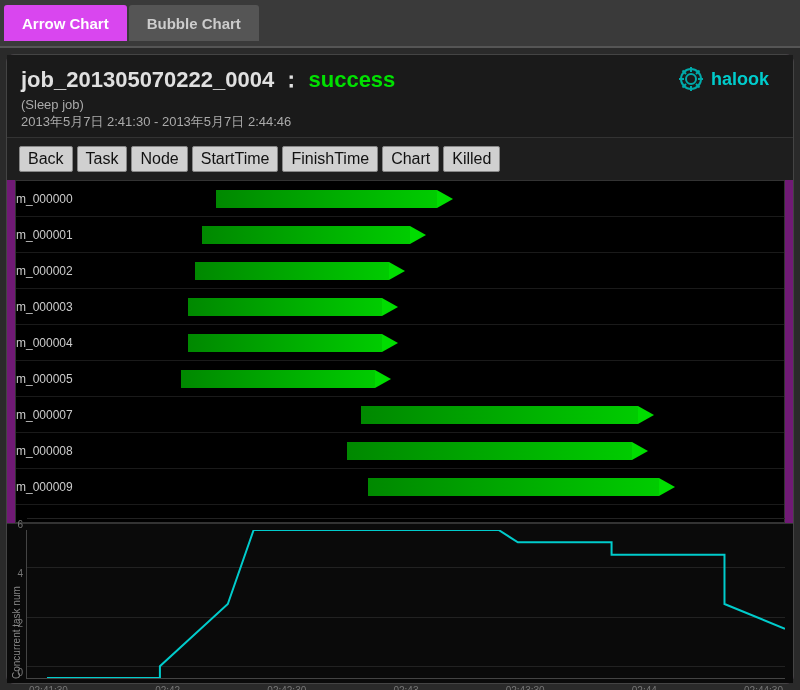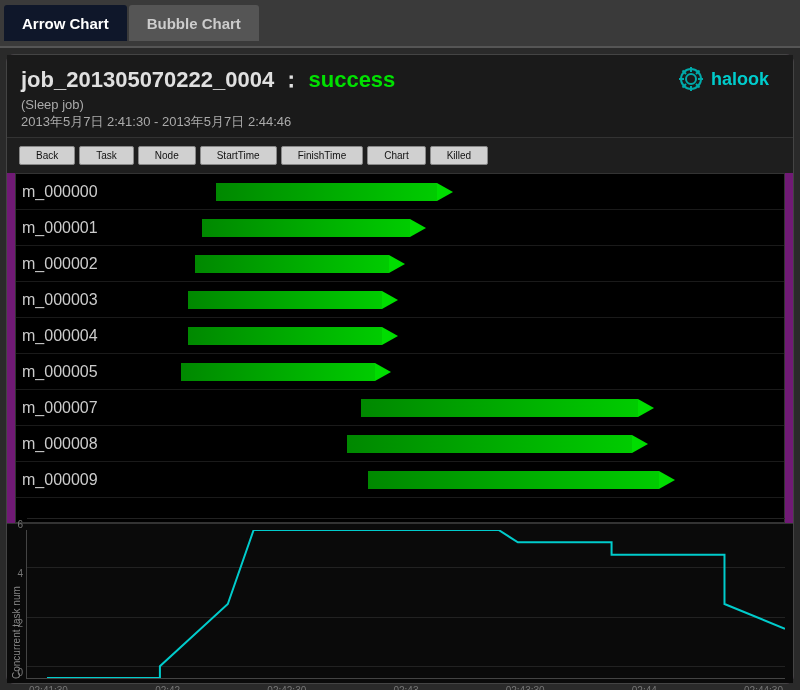--- a/index.html
+++ b/index.html
@@ -25,21 +25,21 @@
       padding: 0 18px;
       display: flex;
       align-items: center;
       cursor: pointer;
       font-size: 15px;
       font-weight: bold;
       border-radius: 3px 3px 0 0;
       margin-right: 2px;
     }
     .tab-active {
-      background: #0f172a;
+      background: #d946ef;
       color: #fff;
     }
     .tab-inactive {
       background: #555;
       color: #ccc;
     }
 
     
     #main {
       background: #701a75;
@@ -99,22 +99,22 @@
       display: flex;
       gap: 4px;
       padding: 8px 12px;
       background: #1e1e1e;
     }
     .toolbar-btn {
       background: #d0d0d0;
       color: #111;
       border: 1px solid #888;
       border-radius: 2px;
-      padding: 3px 16px;
-      font-size: 10px;
+      padding: 3px 8px;
+      font-size: 16px;
       cursor: pointer;
       font-weight: 500;
       text-align: center;
     }
 
     
     #arrow-chart-container {
       flex: 1;
       overflow: hidden;
       position: relative;
@@ -137,24 +137,23 @@
     }
 
     .arrow-row {
       display: flex;
       align-items: center;
       border-bottom: 1px solid #1a1a1a;
       height: 36px;
     }
     .arrow-label {
       color: #ccc;
-      font-size: 16px;
+      font-size: 12px;
       width: 75px;
       min-width: 75px;
-      padding-left: 6px;
     }
     .arrow-track {
       flex: 1;
       height: 100%;
       position: relative;
       overflow: hidden;
     }
     .arrow-bar {
       position: absolute;
       height: 18px;

